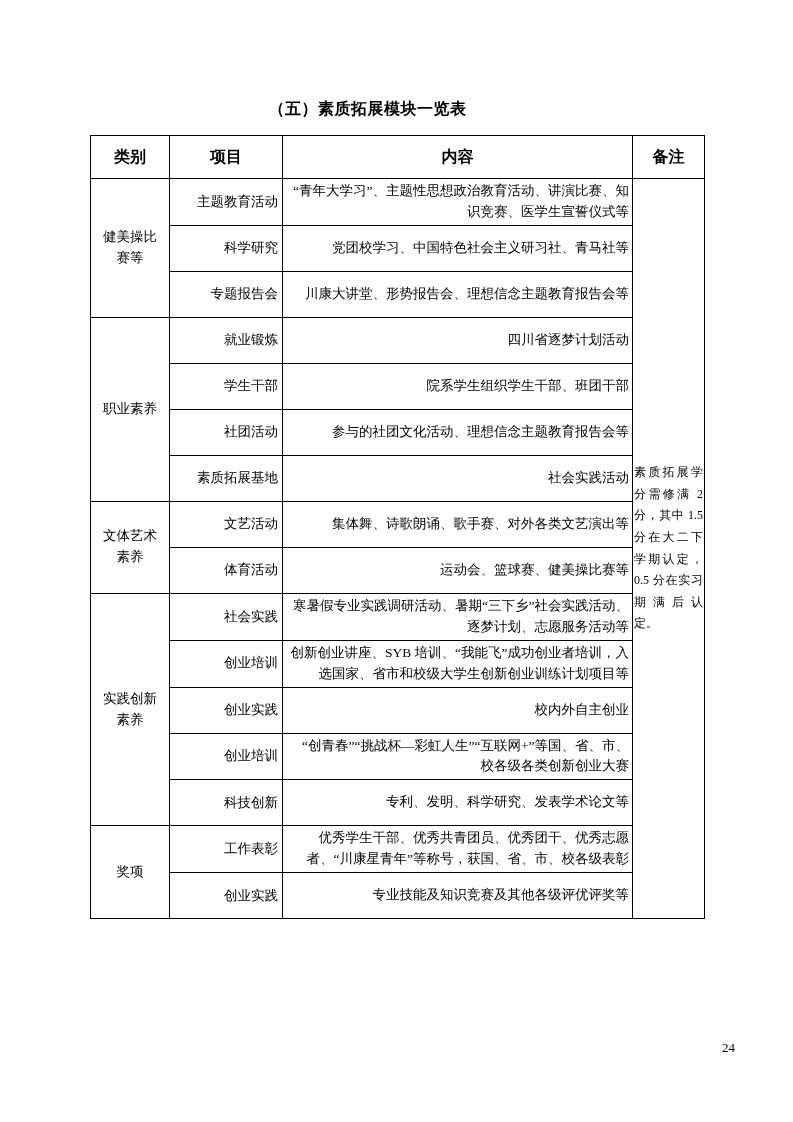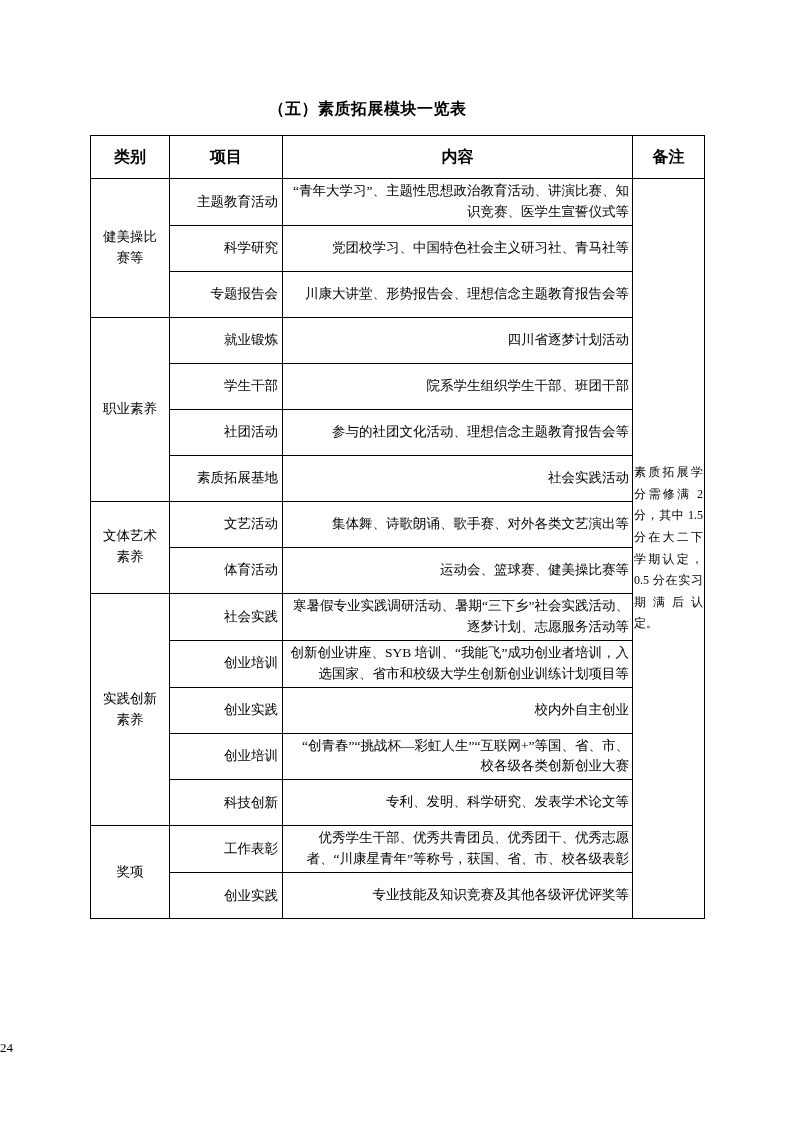--- a/index.html
+++ b/index.html
@@ -60,21 +60,21 @@
     padding: 2px 1px;
     line-height: 1.8;
     font-size: 12px;
     margin-top: 34px;
   }
 
   .page-number {
     position: absolute;
     top: 1040px; left: 0;
     width: 100%;
-    text-align: left;
+    text-align: right;
     font-size: 13px;
   }
 </style>
 </head>
 <body>
 
 <div class="page">
 
   <div class="doc-title">（五）素质拓展模块一览表</div>
 

